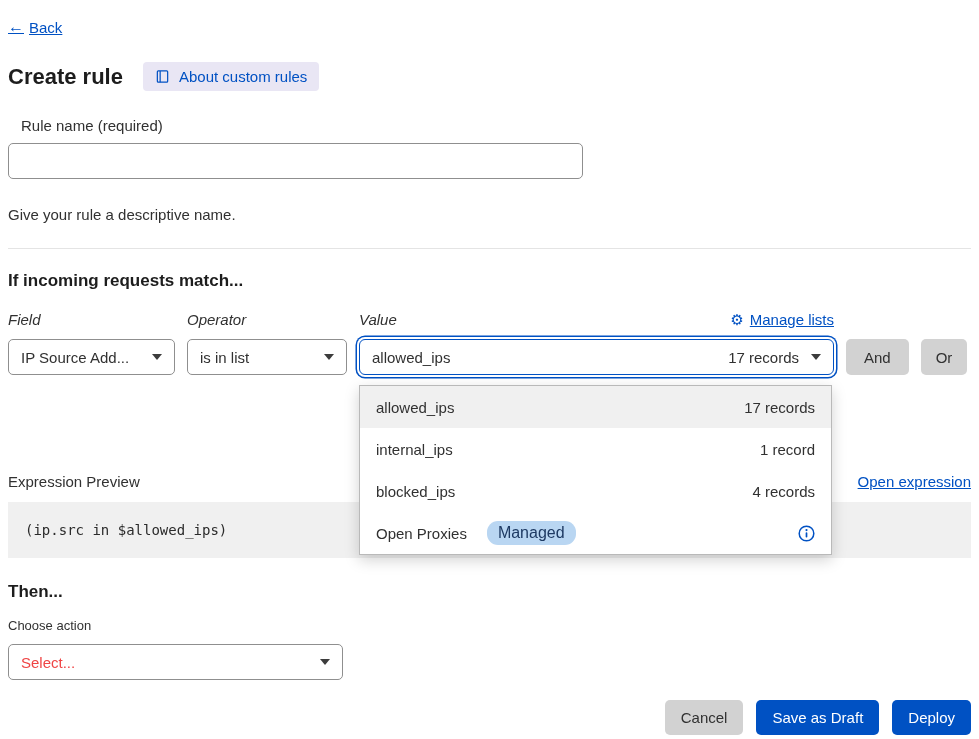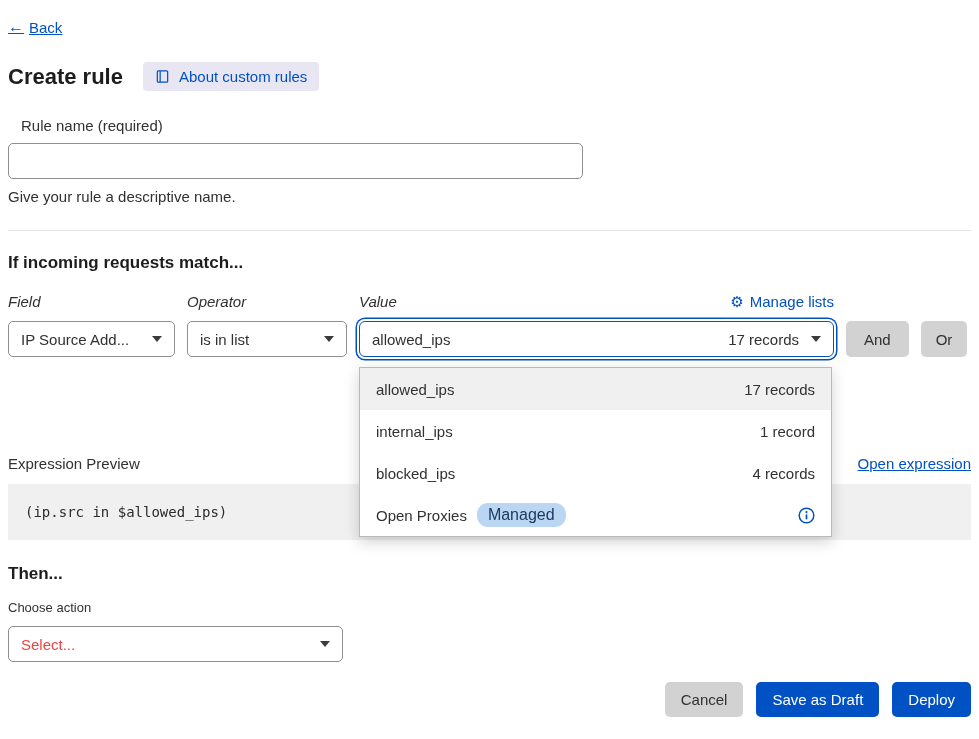--- a/index.html
+++ b/index.html
@@ -26,21 +26,21 @@
   }
   .book-icon { display:inline-flex; align-items:center; color:var(--accent,#0051c3); }
 
   
   .form-group { margin-top:26px; }
   .form-label { display:block; font-size:15px;margin-left:13px; }
   .text-input {
     margin-top:9px; width:575px; height:36px;
     border:1px solid #8f8f8f; border-radius:5px; padding:0 12px; font:inherit; color:#313131;
   }
-  .help { margin-top:9px; font-size:15px; color:#313131; }
+  .help { margin-top:27px; font-size:15px; color:#313131; }
 
   .divider { margin-top:25px; border-top:1px solid #e4e4e4; height:0; }
 
   .section-title { margin-top:22px; font-size:17px; font-weight:700; color:#1d1d1d; }
 
   
   .match-row { margin-top:20px; display:flex; align-items:flex-end; gap:12px; }
   .col-label { font-size:15px;font-style:italic; }
   .col-field { width:167px; }
   .col-operator { width:160px; }
@@ -50,40 +50,40 @@
   .select {
     margin-top:11px; height:36px; background:#fff;
     border:1px solid #8f8f8f; border-radius:5px;
     display:flex; align-items:center; justify-content:space-between;
     padding:0 12px; cursor:pointer; white-space:nowrap;
   }
   .chev { flex:none; }
   .select-right { display:flex; align-items:center; gap:12px; }
 
   .manage-lists { display:inline-flex; align-items:center; gap:6px; text-decoration:none; cursor:pointer; }
-  .manage-lists .link-text { }
+  .manage-lists .link-text { text-decoration:underline; }
   .gear-icon { display:inline-block; font-size:15px; line-height:1; }
 
   .value-select {
     border:1.5px solid var(--accent,#0051c3); border-radius:6px;
     box-shadow:0 0 0 2px #fff, 0 0 0 3.5px var(--accent,#0051c3);
   }
 
   
   .menu {
     position:absolute; top:calc(100% + 10px); left:0; width:473px;
     background:#fff; border:1px solid #b9b9b9;
     box-shadow:0 5px 14px rgba(0,0,0,.18); z-index:30;
   }
   .menu-item {
     height:42px; padding:0 16px; cursor:pointer;
     display:flex; align-items:center; justify-content:space-between;
   }
   .menu-item.selected { background:var(--menu_selected_bg,#f0f0f0); }
-  .menu-name-wrap { display:flex; align-items:center; gap:10px; }
+  .menu-name-wrap { display:flex; align-items:center; gap:20px; }
   .managed-badge {
     background:var(--managed_badge_bg,#b9d6f2); color:#1e3a63;
     font-size:16px; padding:3px 11px; border-radius:11px;
   }
   .info-icon { display:inline-flex; align-items:center; color:var(--accent,#0051c3); cursor:pointer; }
 
   
   button { font:inherit; border:none; border-radius:5px; height:35px; cursor:pointer; }
   .gray-btn { background:var(--button_gray,#d2d2d2); color:#313131; padding:0 16px; }
   .blue-btn { background:var(--accent,#0051c3); color:#fff; padding:0 16px; }

